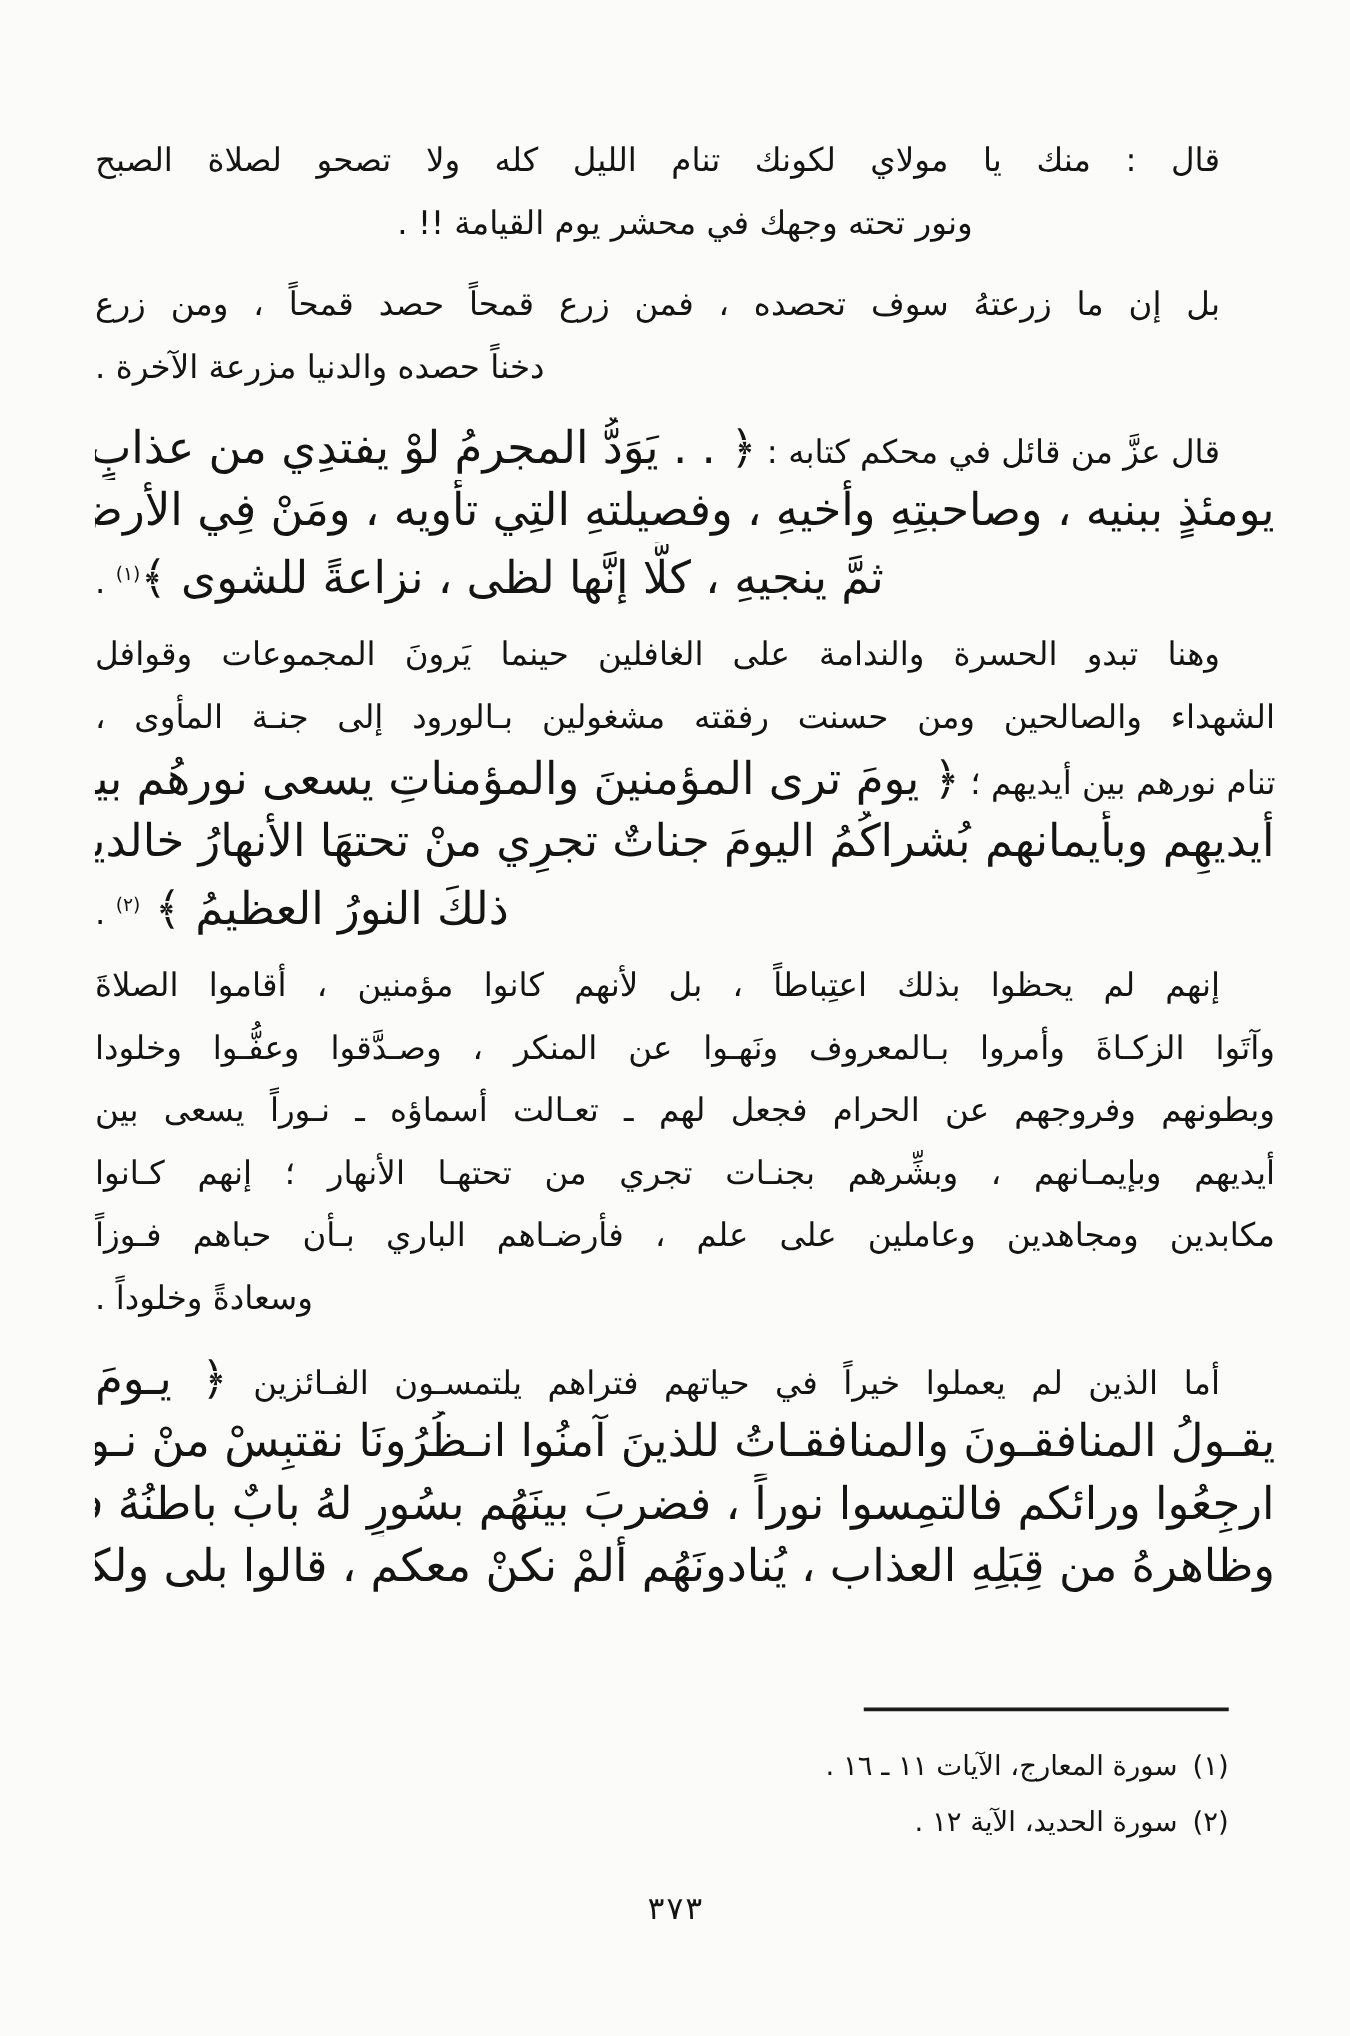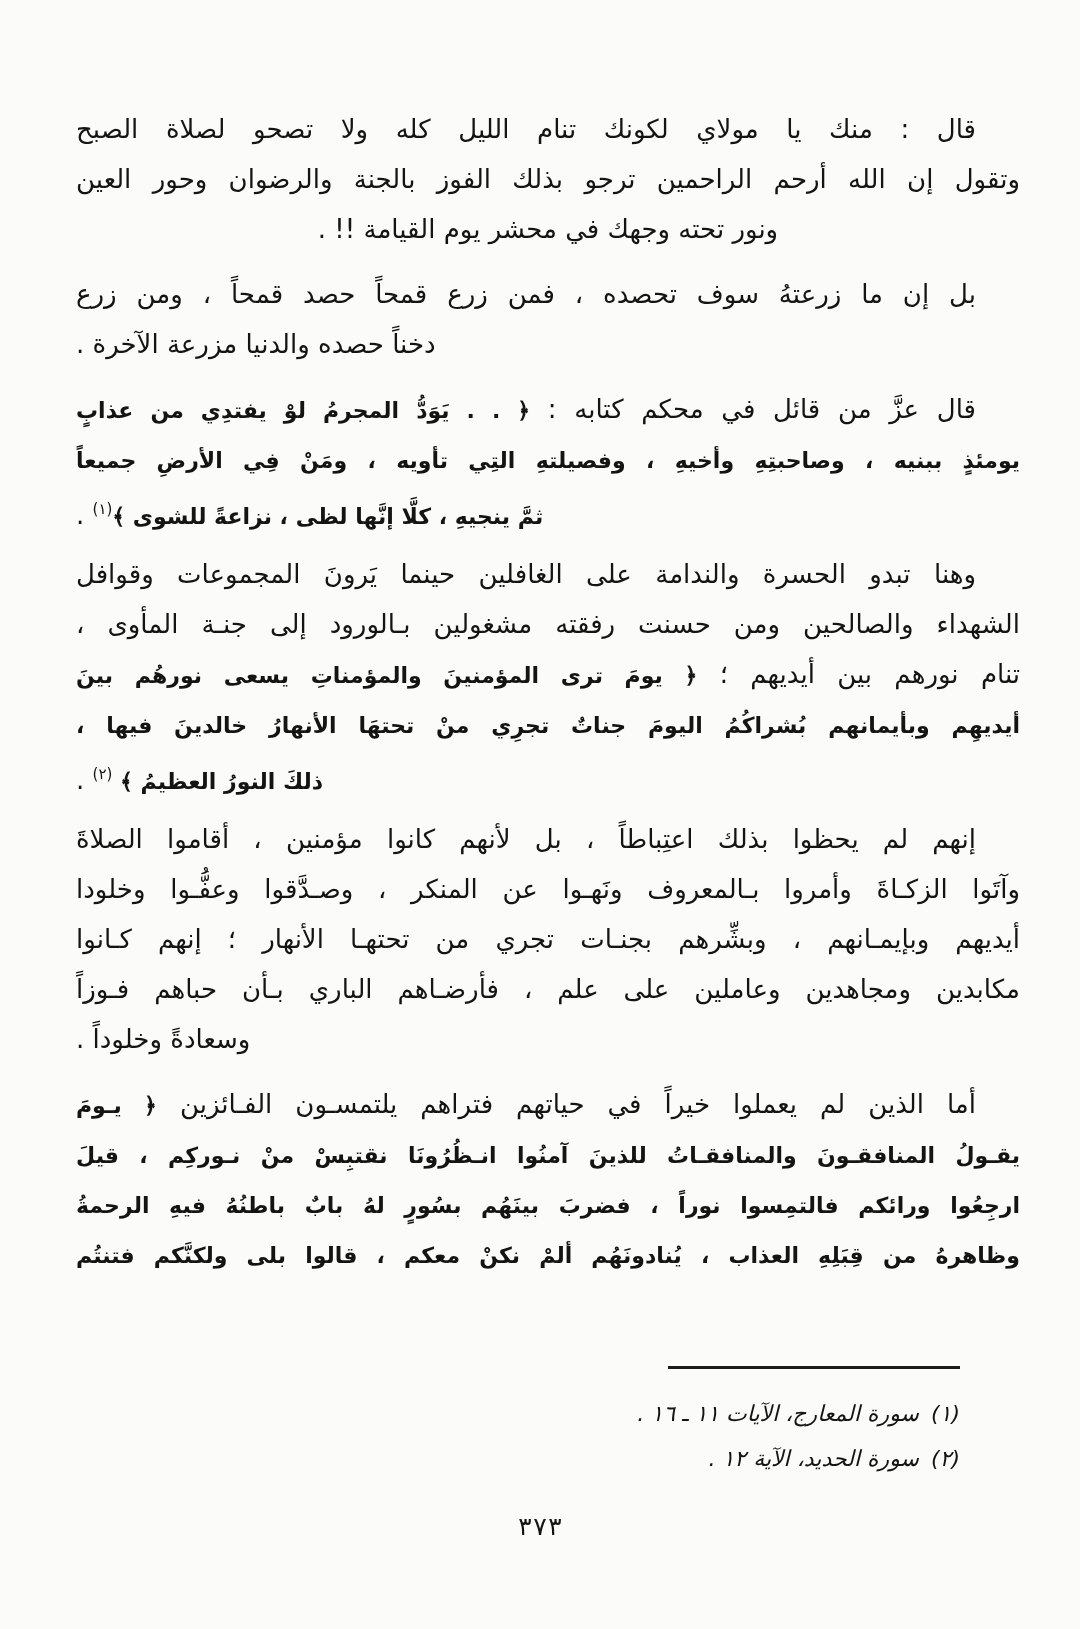--- a/index.html
+++ b/index.html
@@ -26,35 +26,34 @@
     font-size: 26px;
     text-align: justify;
     text-align-last: justify;
     overflow: hidden;
     white-space: nowrap;
   }
   .line.first { text-indent: 44px; }
   .line.end-left { text-align: left; text-align-last: left; white-space: nowrap; }
   .line.end-center { text-align: center; text-align-last: center; white-space: nowrap; }
   .q {
-    font-weight: 700;
-    font-size: 22px;
+    font-weight: 400;
+    font-size: 36px;
   }
   .sup {
     font-size: 15px;
     font-weight: 400;
     vertical-align: 10px;
     letter-spacing: 1px;
   }
   .footnotes {
     position: absolute;
     top: 1366px;
-    right: 120px;
+    right: 97px;
     width: 520px;
-    font-style: italic;
   }
   .fn-rule {
     width: 292px;
     height: 3px;
     background: #1c1c1c;
     margin-bottom: 22px;
   }
   .fn-line {
     font-size: 22px;
     line-height: 45px;
@@ -72,21 +71,20 @@
     font-family: Liberation Mono, monospace;
   }
 </style>
 </head>
 <body>
 
 <div class="text-block">
 
   <div class="para">
     <div class="line first"><span>قال : منك يا مولاي لكونك تنام الليل كله ولا تصحو لصلاة الصبح</span></div>
-    <div class="line"><span>وتقول إن الله أرحم الراحمين ترجو بذلك الفوز بالجنة والرضوان وحور العين</span></div>
     <div class="line end-center"><span>ونور تحته وجهك في محشر يوم القيامة !! .</span></div>
   </div>
 
   <div class="para">
     <div class="line first"><span>بل إن ما زرعتهُ سوف تحصده ، فمن زرع قمحاً حصد قمحاً ، ومن زرع</span></div>
     <div class="line end-left"><span>دخناً حصده والدنيا مزرعة الآخرة .</span></div>
   </div>
 
   <div class="para">
     <div class="line first"><span>قال عزَّ من قائل في محكم كتابه : </span><span class="q">﴿ . . يَوَدُّ المجرمُ لوْ يفتدِي من عذابٍ</span></div>
@@ -98,20 +96,21 @@
     <div class="line first"><span>وهنا تبدو الحسرة والندامة على الغافلين حينما يَرونَ المجموعات وقوافل</span></div>
     <div class="line"><span>الشهداء والصالحين ومن حسنت رفقته مشغولين بـالورود إلى جنـة المأوى ،</span></div>
     <div class="line"><span>تنام نورهم بين أيديهم ؛ </span><span class="q">﴿ يومَ ترى المؤمنينَ والمؤمناتِ يسعى نورهُم بينَ</span></div>
     <div class="line"><span class="q">أيديهِم وبأيمانهم بُشراكُمُ اليومَ جناتٌ تجرِي منْ تحتهَا الأنهارُ خالدينَ فيها ،</span></div>
     <div class="line end-left"><span class="q">ذلكَ النورُ العظيمُ ﴾ </span><span class="sup">(٢)</span><span> .</span></div>
   </div>
 
   <div class="para">
     <div class="line first"><span>إنهم لم يحظوا بذلك اعتِباطاً ، بل لأنهم كانوا مؤمنين ، أقاموا الصلاةَ</span></div>
     <div class="line"><span>وآتَوا الزكـاةَ وأمروا بـالمعروف ونَهـوا عن المنكر ، وصـدَّقوا وعفُّـوا وخلودا</span></div>
+    <div class="line"><span>وبطونهم وفروجهم عن الحرام فجعل لهم ـ تعـالت أسماؤه ـ نـوراً يسعى بين</span></div>
     <div class="line"><span>أيديهم وبإيمـانهم ، وبشِّرهم بجنـات تجري من تحتهـا الأنهار ؛ إنهم كـانوا</span></div>
     <div class="line"><span>مكابدين ومجاهدين وعاملين على علم ، فأرضـاهم الباري بـأن حباهم فـوزاً</span></div>
     <div class="line end-left"><span>وسعادةً وخلوداً .</span></div>
   </div>
 
   <div class="para">
     <div class="line first"><span>أما الذين لم يعملوا خيراً في حياتهم فتراهم يلتمسـون الفـائزين </span><span class="q">﴿ يـومَ</span></div>
     <div class="line"><span class="q">يقـولُ المنافقـونَ والمنافقـاتُ للذينَ آمنُوا انـظُرُونَا نقتبِسْ منْ نـوركِم ، قيلَ</span></div>
     <div class="line"><span class="q">ارجِعُوا ورائكم فالتمِسوا نوراً ، فضربَ بينَهُم بسُورٍ لهُ بابٌ باطنُهُ فيهِ الرحمةُ</span></div>
     <div class="line"><span class="q">وظاهرهُ من قِبَلِهِ العذاب ، يُنادونَهُم ألمْ نكنْ معكم ، قالوا بلى ولكنَّكم فتنتُم</span></div>

